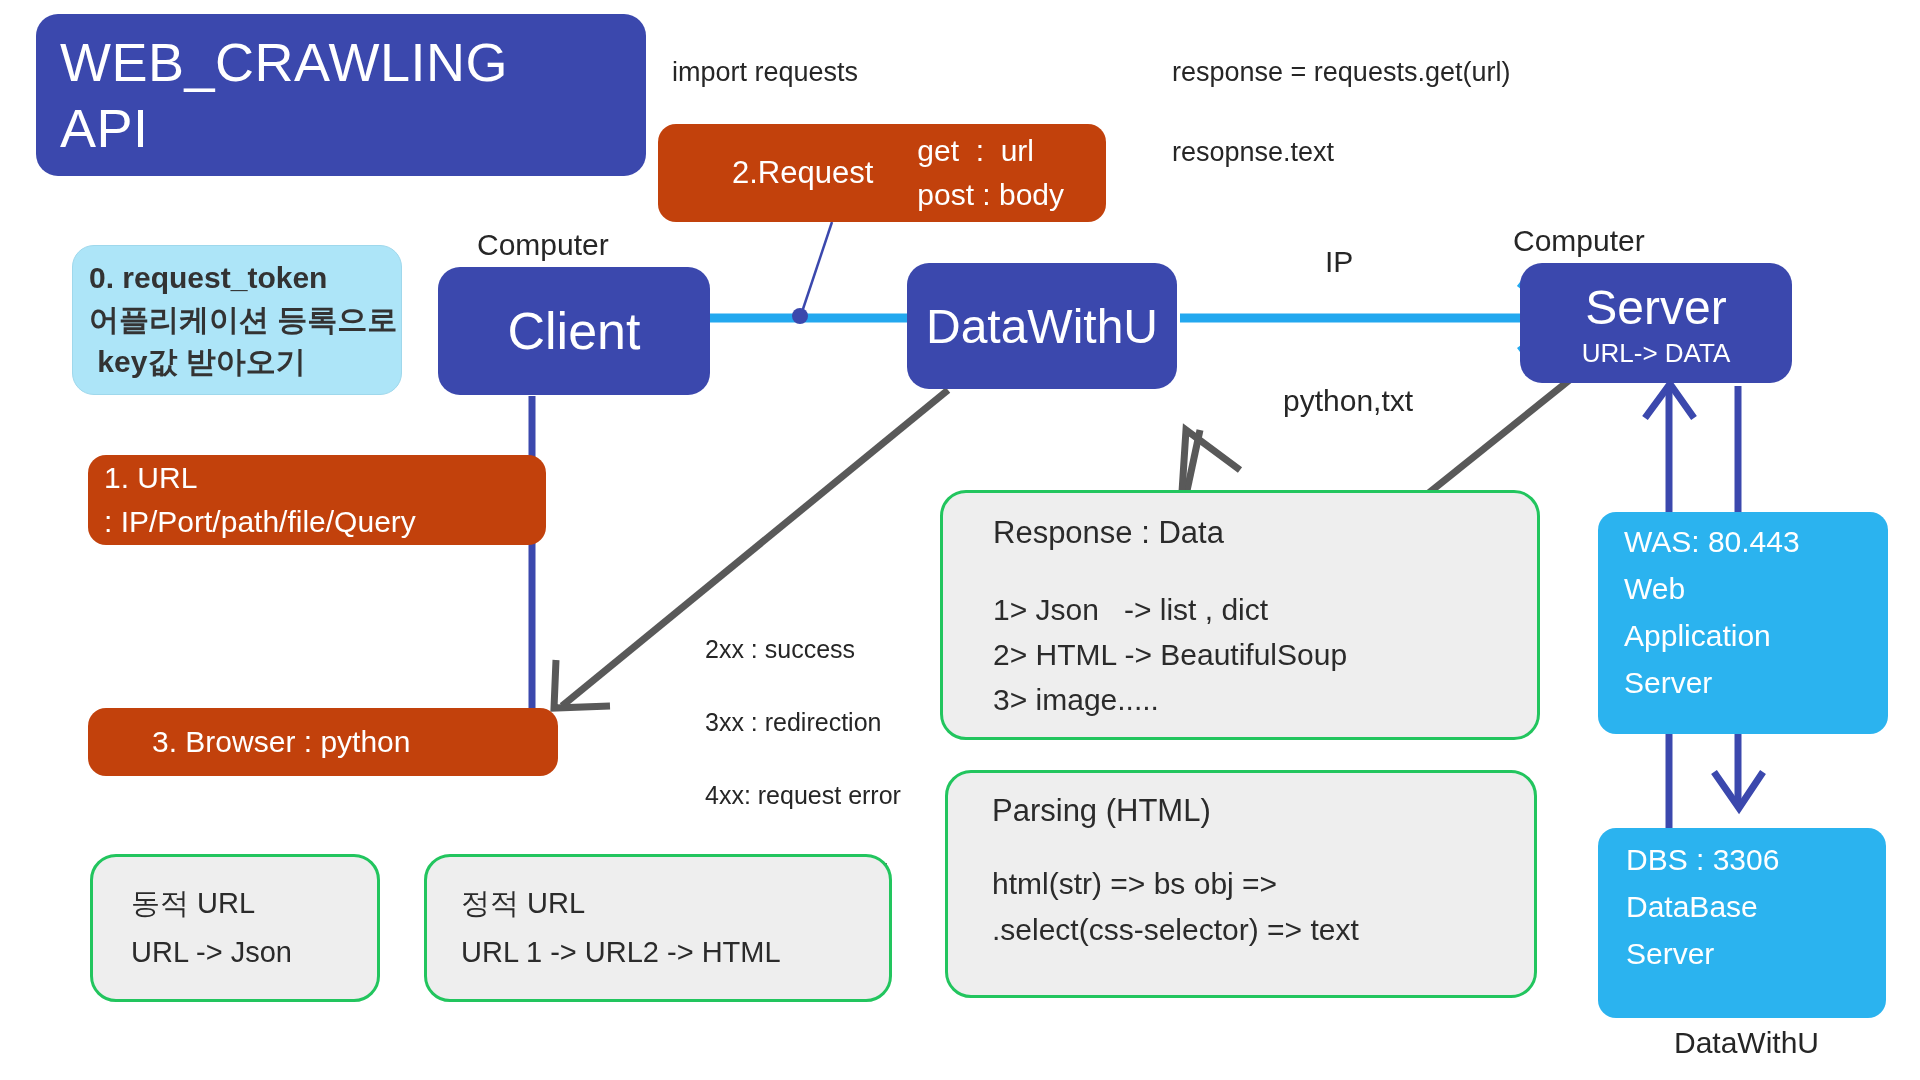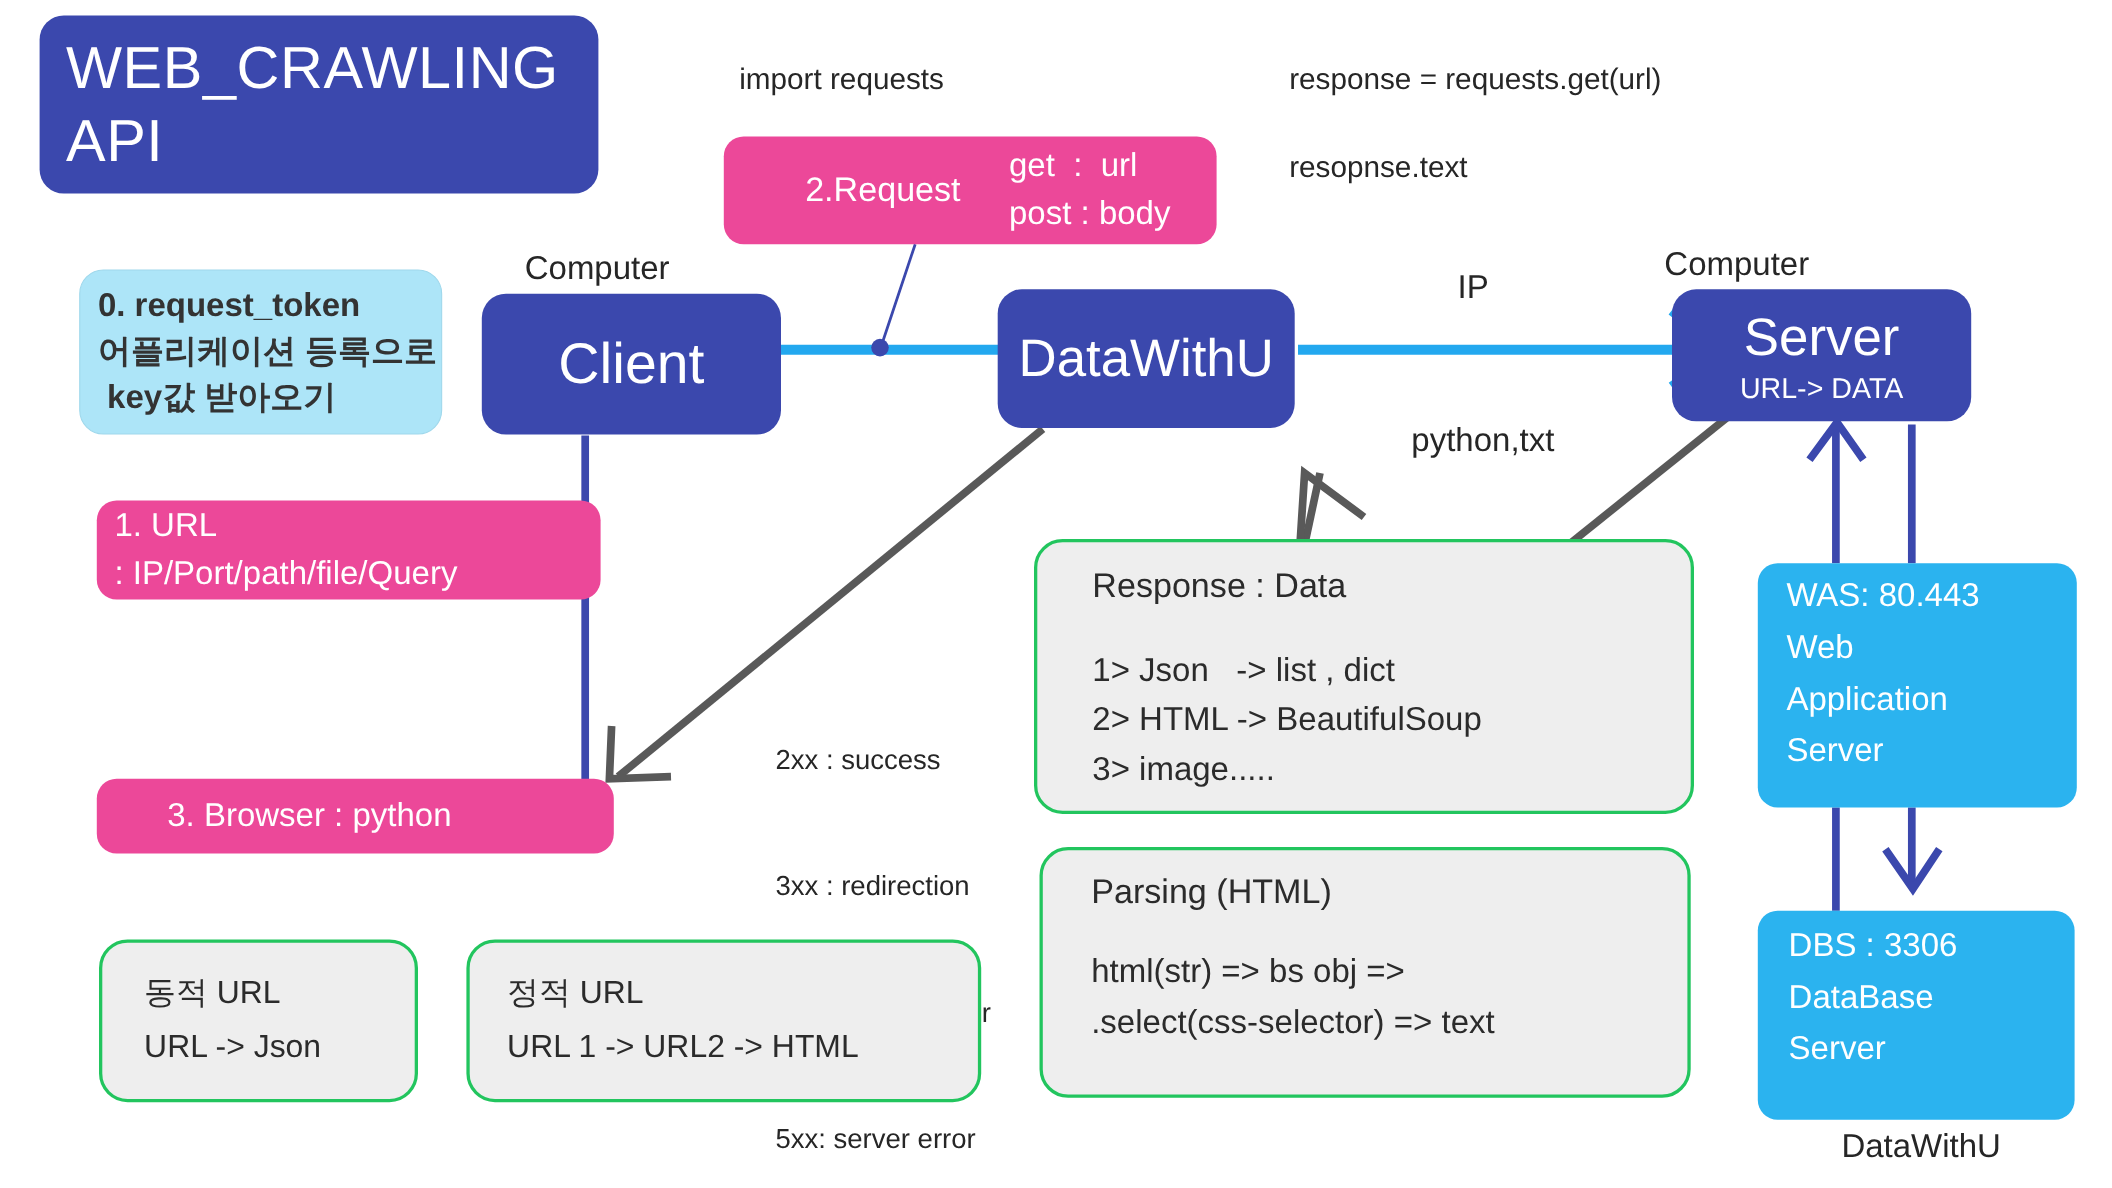--- a/index.html
+++ b/index.html
@@ -27,21 +27,21 @@
     display: flex;
     flex-direction: column;
     justify-content: center;
   }
   .rounded-dark {
     background: #3b48ad;
     color: #ffffff;
     border-radius: 22px;
   }
   .rounded-blue {
-    background: #ec4899;
+    background: #c2410c;
     color: #ffffff;
     border-radius: 18px;
   }
   .rounded-cyan {
     background: #2bb3ef;
     color: #ffffff;
     border-radius: 18px;
   }
   .rounded-lightblue {
     background: #ade5f8;
@@ -64,21 +64,21 @@
     position: absolute;
     left: 0;
     top: 0;
     width: 1920px;
     height: 1080px;
     pointer-events: none;
   }
   .line { white-space: pre; }
 
   
-  #title-box { left: 36px; top: 14px; width: 508px; height: 162px; padding: 6px 24px; }
+  #title-box { left: 36px; top: 14px; width: 610px; height: 162px; padding: 6px 24px; }
   #title-box .line { font-size: 54px; line-height: 66px; letter-spacing: 0.5px; }
 
   #token-box { left: 72px; top: 245px; width: 330px; height: 150px; padding: 10px 16px; }
   #token-box .line { font-size: 30px; line-height: 42px; font-weight: bold; }
 
   #code-left { left: 672px; top: 14px; }
   #code-left .line { font-size: 27px; line-height: 44px; }
   #code-right { left: 1172px; top: 14px; }
   #code-right .line { font-size: 27px; line-height: 44px; }
 
@@ -103,21 +103,21 @@
   #label-ip { left: 1325px; top: 245px; font-size: 30px; }
   #label-index { left: 1283px; top: 384px; font-size: 30px; }
 
   #url-box { left: 88px; top: 455px; width: 458px; height: 90px; padding: 0 16px; }
   #url-box .line { font-size: 30px; line-height: 44px; }
 
   #browser-box { left: 88px; top: 708px; width: 470px; height: 68px; padding: 0 64px; justify-content: center; }
   #browser-box .line { font-size: 30px; }
 
   #status-codes { left: 705px; top: 595px; }
-  #status-codes .line { font-size: 25px; line-height: 37px; margin-top: 42px; }
+  #status-codes .line { font-size: 25px; line-height: 37px; }
 
   #response-box { left: 940px; top: 490px; width: 600px; height: 250px; padding: 18px 50px; justify-content: flex-start; }
   #response-box .resp-title { font-size: 31px; line-height: 44px; }
   #response-box .resp-lines { margin-top: 32px; }
   #response-box .resp-lines .line { font-size: 30px; line-height: 45px; }
 
   #parsing-box { left: 945px; top: 770px; width: 592px; height: 228px; padding: 16px 44px; justify-content: flex-start; }
   #parsing-box .parse-title { font-size: 31px; line-height: 44px; }
   #parsing-box .parse-lines { margin-top: 28px; }
   #parsing-box .parse-lines .line { font-size: 30px; line-height: 46px; }

